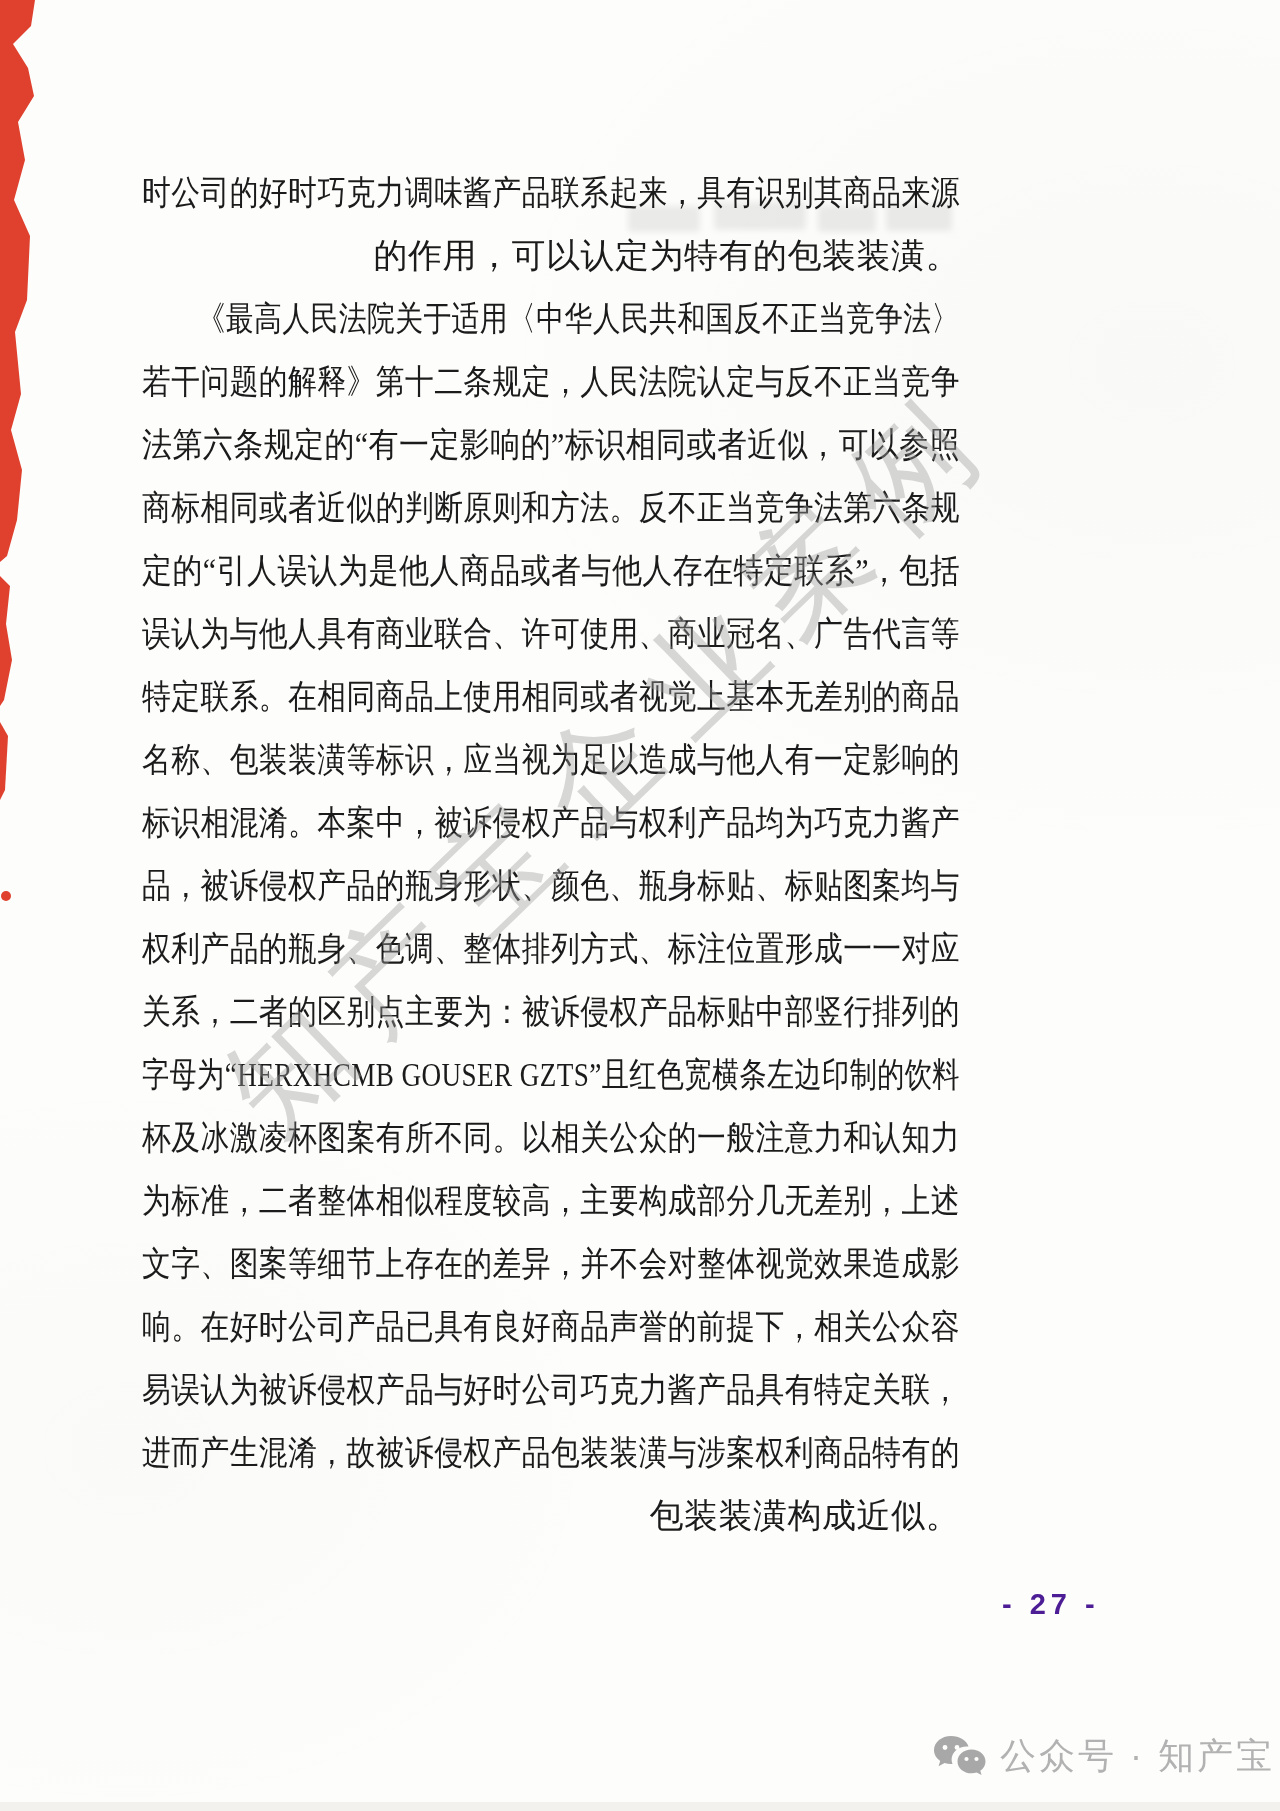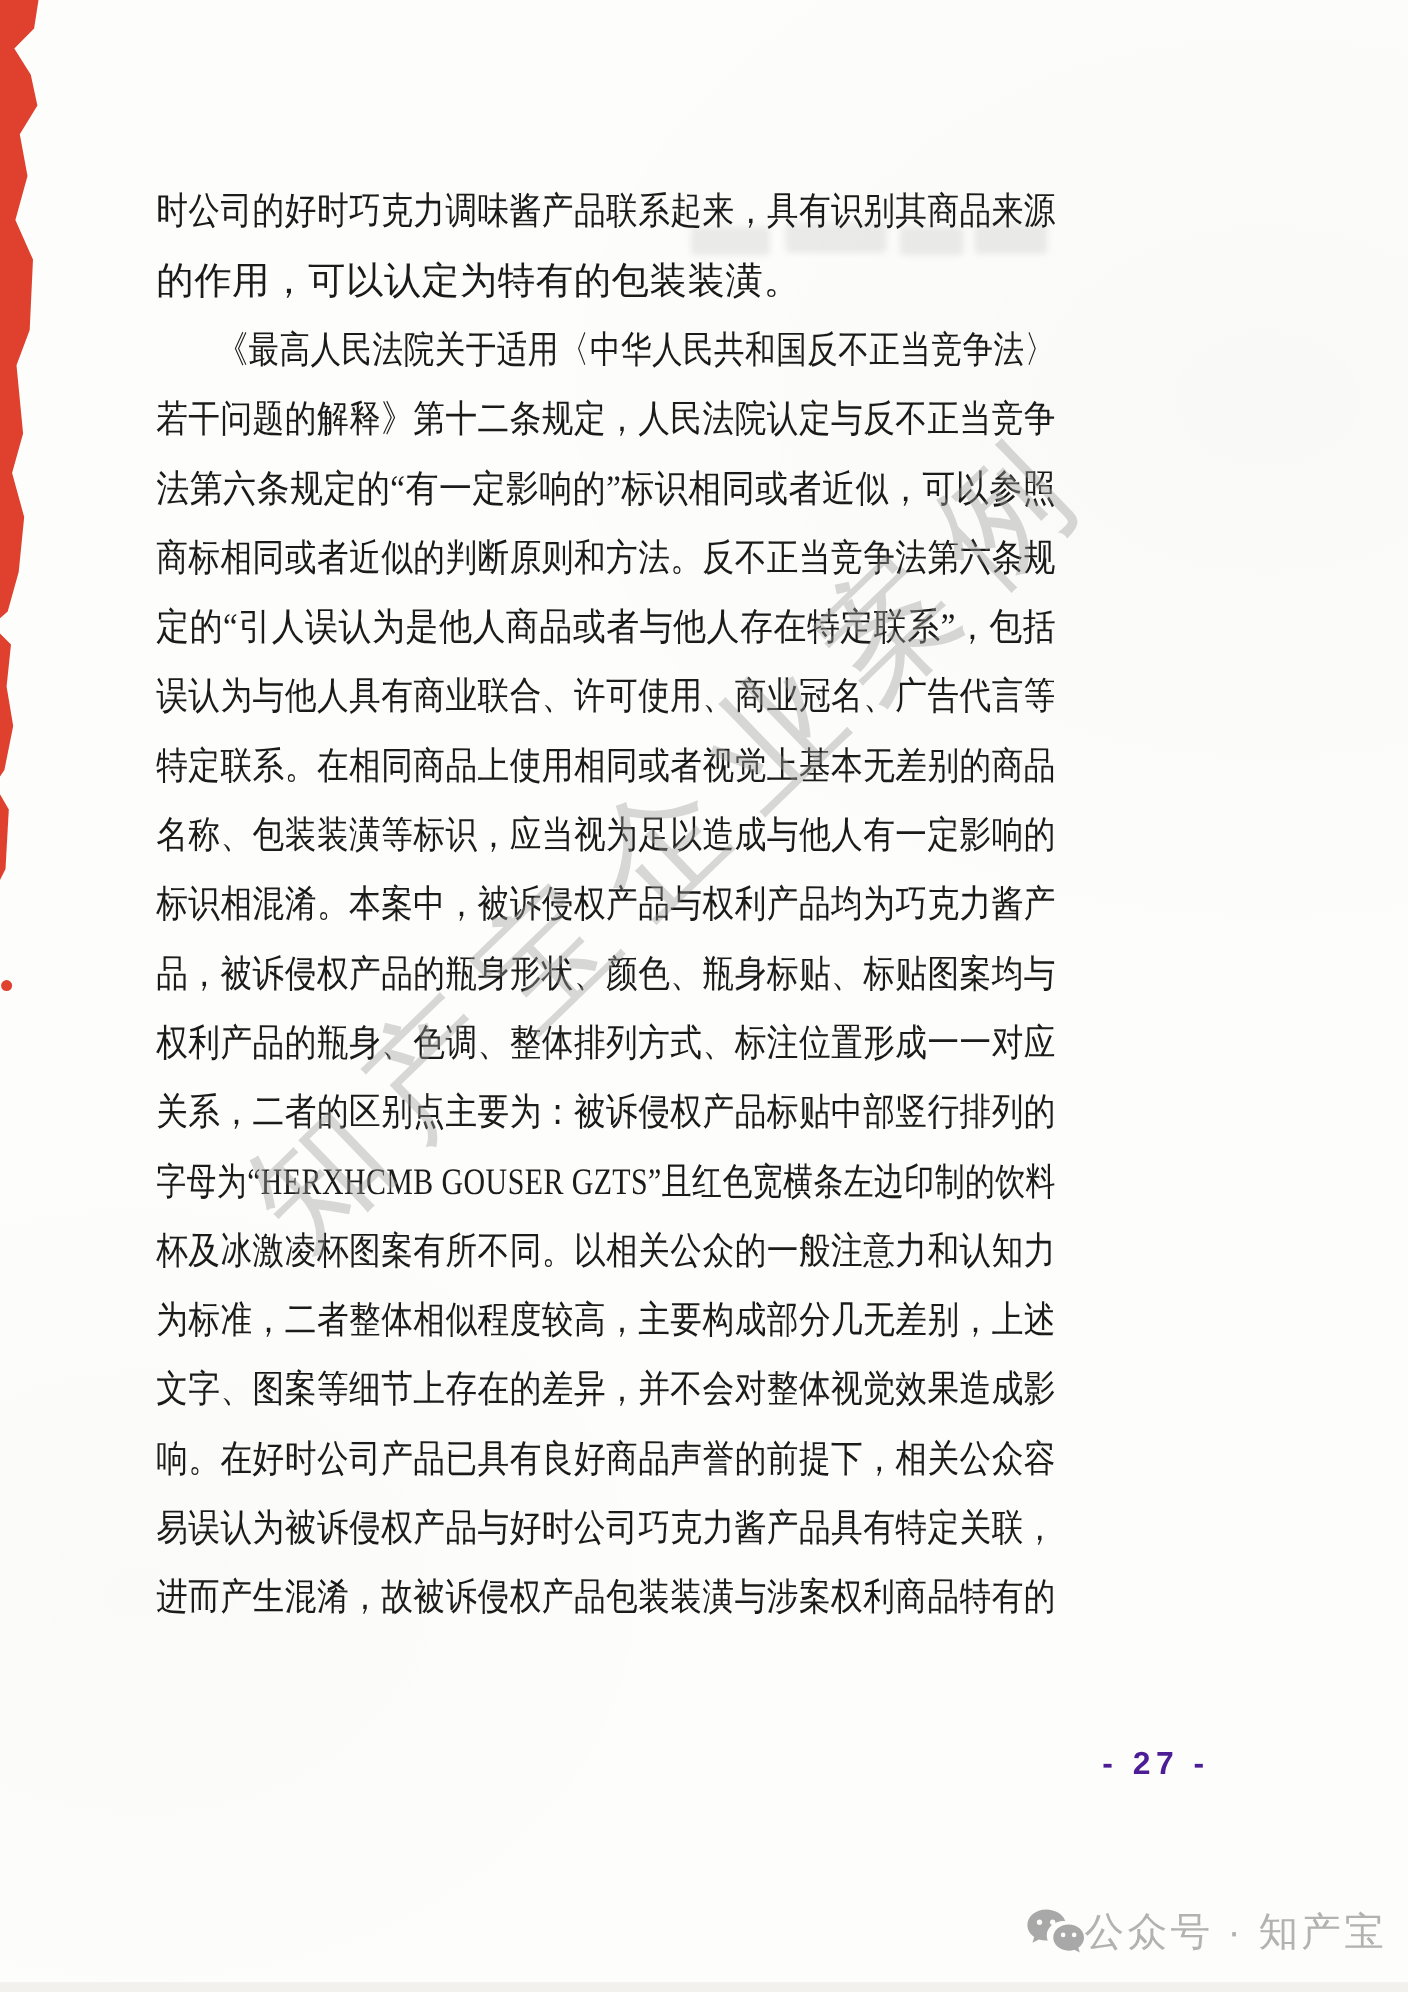--- a/index.html
+++ b/index.html
@@ -12,21 +12,21 @@
   .scan-shade{
     position:absolute;left:0;top:0;width:1280px;height:1811px;z-index:0;
     background:
       radial-gradient(1200px 900px at 90% 20%, rgba(0,0,0,0.015), rgba(0,0,0,0) 60%),
       radial-gradient(900px 700px at 10% 80%, rgba(0,0,0,0.012), rgba(0,0,0,0) 60%);
     pointer-events:none;
   }
   .bottom-edge{position:absolute;left:0;bottom:0;width:1280px;height:9px;background:#f2f1ee;z-index:1;}
 
   
-  .doc-text{position:absolute;left:142px;top:161px;width:818px;z-index:2;}
+  .doc-text{position:absolute;left:142px;top:161px;width:818px;z-index:2;text-align:right;}
   .line{
     height:63px;line-height:63px;font-size:34px;color:#1b1b1b;
     white-space:nowrap;transform-origin:0 50%;font-weight:500;
     letter-spacing:0.5px;
   }
   .line.indent{text-indent:68px;}
 
   
   .watermark{
     position:absolute;left:130px;top:758px;width:840px;height:124px;z-index:3;
@@ -49,21 +49,21 @@
   .page-number{
     position:absolute;left:1002px;top:1588px;z-index:2;
     font-family:"Liberation Sans","DejaVu Sans",sans-serif;
     font-size:29px;font-weight:600;letter-spacing:5px;color:#4c1d95;
     white-space:nowrap;
   }
 
   
   .footer{
     position:absolute;left:932px;top:1732px;z-index:2;
-    display:flex;align-items:center;
+    display:flex;align-items:center;gap:14px;
   }
   .footer .wx-icon{width:54px;height:46px;display:block;}
   .footer .footer-label{
     font-family:"Liberation Sans","DejaVu Sans",sans-serif;
     font-size:36px;color:#b2b2b2;letter-spacing:3px;white-space:nowrap;
   }
 </style>
 </head>
 <body>
 
@@ -97,20 +97,21 @@
   <div class="line fit" style="transform: scaleX(0.846791);">品，被诉侵权产品的瓶身形状、颜色、瓶身标贴、标贴图案均与</div>
   <div class="line fit" style="transform: scaleX(0.846791);">权利产品的瓶身、色调、整体排列方式、标注位置形成一一对应</div>
   <div class="line fit" style="transform: scaleX(0.846791);">关系，二者的区别点主要为：被诉侵权产品标贴中部竖行排列的</div>
   <div class="line fit" style="transform: scaleX(0.798828);">字母为“HERXHCMB GOUSER GZTS”且红色宽横条左边印制的饮料</div>
   <div class="line fit" style="transform: scaleX(0.846791);">杯及冰激凌杯图案有所不同。以相关公众的一般注意力和认知力</div>
   <div class="line fit" style="transform: scaleX(0.846791);">为标准，二者整体相似程度较高，主要构成部分几无差别，上述</div>
   <div class="line fit" style="transform: scaleX(0.846791);">文字、图案等细节上存在的差异，并不会对整体视觉效果造成影</div>
   <div class="line fit" style="transform: scaleX(0.846791);">响。在好时公司产品已具有良好商品声誉的前提下，相关公众容</div>
   <div class="line fit" style="transform: scaleX(0.846791);">易误认为被诉侵权产品与好时公司巧克力酱产品具有特定关联，</div>
   <div class="line fit" style="transform: scaleX(0.846791);">进而产生混淆，故被诉侵权产品包装装潢与涉案权利商品特有的</div>
+  <div class="line short">包装装潢构成近似。</div>
 </div>
 
 <div class="watermark">知产宝企业案例</div>
 
 <div class="page-number">- 27 -</div>
 
 <div class="footer">
   <svg class="wx-icon" viewBox="0 0 54 46">
     <g fill="#a8a8a8">
       <path d="M19,2 C9.6,2 2,8.3 2,16.1 c0,4.4 2.4,8.3 6.2,10.9 l-1.6,5.2 5.9-3.1 c2.1,0.6 4.3,1 6.5,1 0.5,0 1,0 1.5-0.1 -0.6-1.4-0.9-2.9-0.9-4.4 0-7.3 6.8-13.2 15.2-13.2 0.6,0 1.1,0 1.7,0.1 C34.6,6.6 27.5,2 19,2 Z"></path>

